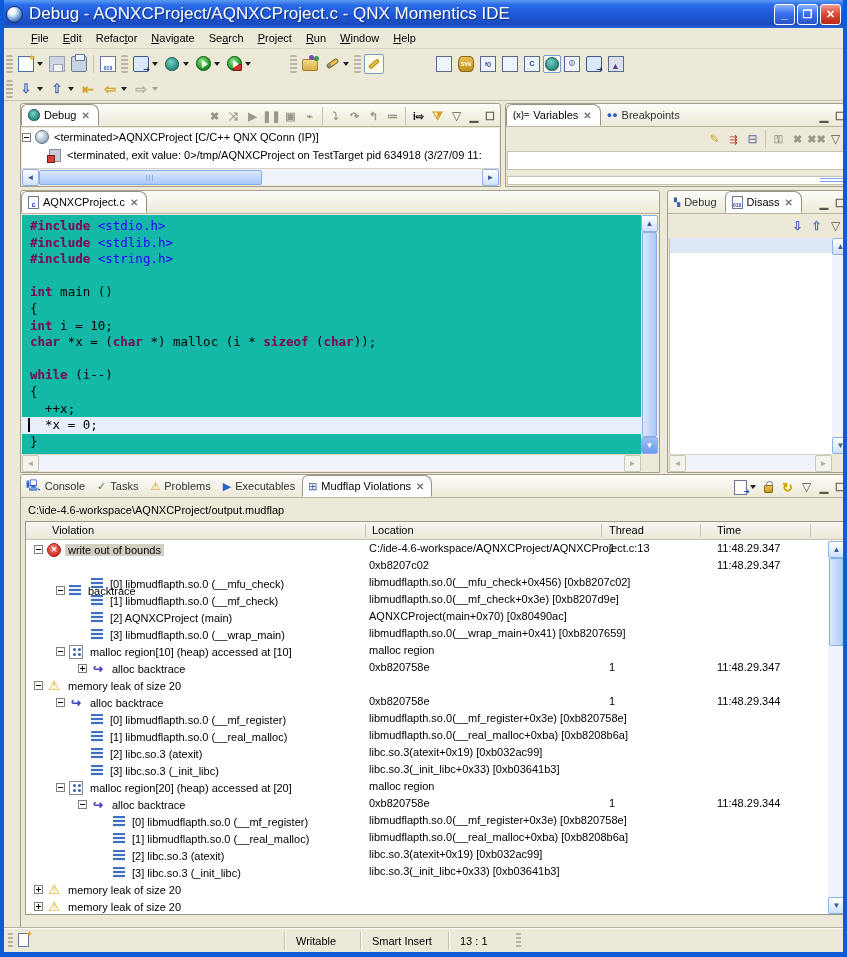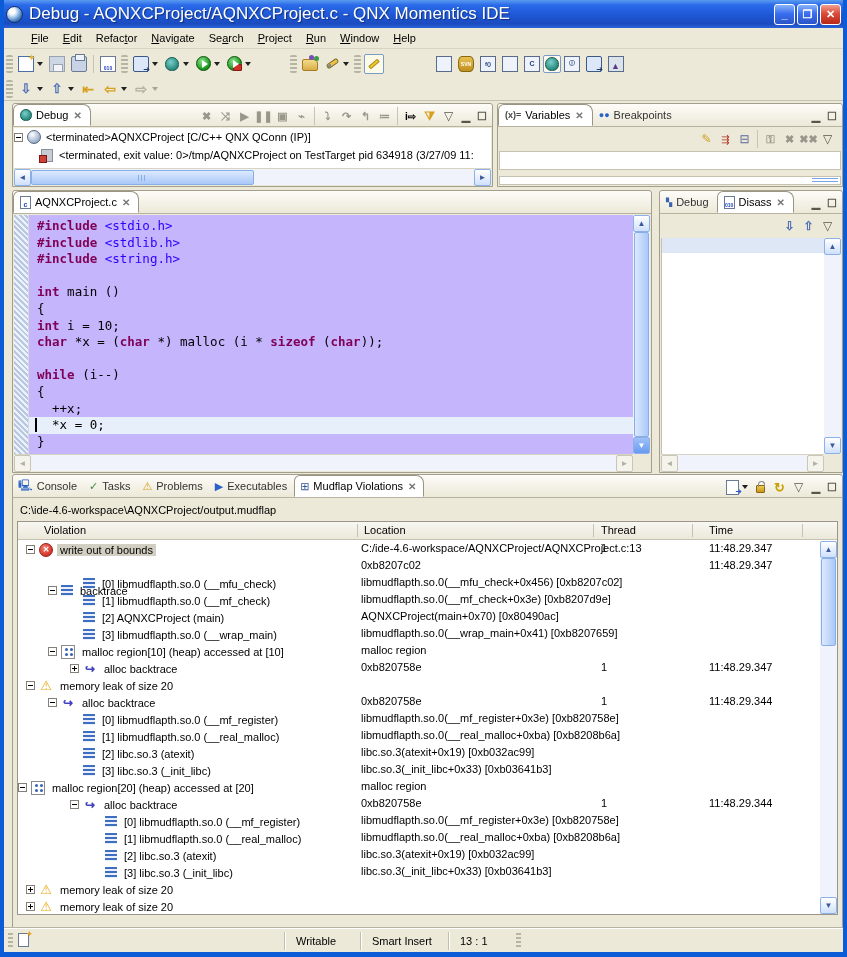--- a/index.html
+++ b/index.html
@@ -67,21 +67,21 @@
   .ic-win { background:#eef2fa; border:1px solid #5a6a8a; font-size:6px; color:#203a7a; display:flex; align-items:center; justify-content:center; font-weight:bold; }
   .ic-win .sub { font-size:7px; }
   .persp-wrap.sel { background:#fdfbf0; border:1px solid #7a9ac8; border-radius:2px; padding:1px; }
   .ic-mountain { background:#dce2ea; border:1px solid #5a6a8a; }
   .ic-mountain::after { content:"▲"; position:absolute; left:2px; bottom:0; color:#5a3a8a; font-size:9px; }
   .arrow-g { font-size:14px; color:#d8a020; font-weight:bold; }
   .arrow-gray { font-size:14px; color:#b4b0a2; font-weight:bold; }
   .arrow-b { font-size:13px; color:#5070b8; font-weight:bold; }
 
   
-  .workspace { position:absolute; left:4px; top:101px; width:779px; height:827px; background:#ece9d8; }
+  .workspace { position:absolute; left:12px; top:101px; width:779px; height:827px; background:#ece9d8; }
   .panel { position:absolute; background:#ece9d8; border:1px solid #a49e8c; border-radius:3px 3px 0 0; }
   .tabbar { position:relative; height:23px; background:linear-gradient(180deg,#fdfcf8,#ece9d8);
     border-bottom:1px solid #b8b2a0; border-radius:3px 3px 0 0; display:flex; align-items:flex-end; }
   .tab { height:22px; display:flex; align-items:center; padding:0 8px 0 6px; border-radius:6px 8px 0 0;
     color:#333; white-space:nowrap; position:relative; }
   .tab.sel { background:#fff; border:1px solid #9a9482; border-bottom:1px solid #fff; font-weight:normal; color:#000; }
   .tab .ticn { margin-right:4px; }
   .tab .tclose { margin-left:5px; color:#777; font-size:10px; font-weight:bold; }
   .view-toolbar { position:absolute; right:2px; top:2px; height:20px; display:flex; align-items:center; }
   .vt-i { width:19px; height:18px; display:flex; align-items:center; justify-content:center; font-size:12px; }
@@ -119,21 +119,21 @@
   #vars-panel { left:489px; top:2px; width:346px; height:84px; }
   #vars-panel .vtoolbar { position:absolute; left:1px; right:1px; top:24px; height:22px; background:#ece9d8; display:flex; align-items:center; justify-content:flex-end; padding-right:4px; }
   #vars-panel .white1 { position:absolute; left:1px; right:1px; top:47px; height:19px; background:#fff; border:1px solid #c6c2b2; }
   #vars-panel .white2 { position:absolute; left:1px; right:1px; bottom:1px; height:9px; background:#fff; border:1px solid #c6c2b2; }
   #vars-panel .grip { position:absolute; right:4px; bottom:3px; width:26px; height:5px;
     background:repeating-linear-gradient(180deg,#7aa4e8 0 1px,#fff 1px 3px); }
   .gicon { color:#9a968a; font-size:11px; font-weight:bold; }
 
   
   #editor-panel { left:4px; top:89px; width:640px; height:283px; }
-  #editor-panel .edit-area { position:absolute; left:1px; right:18px; top:24px; bottom:18px; background:#c4b5fd; overflow:hidden; display:flex; }
+  #editor-panel .edit-area { position:absolute; left:1px; right:18px; top:24px; bottom:18px; background:#14b8a6; overflow:hidden; display:flex;flex-direction:column; }
   .marker-bar { width:15px; background:repeating-linear-gradient(45deg,#b9c8e2 0 2px,#edf2fa 2px 4px); border-right:1px solid #d8d8d8; flex:0 0 auto; }
   .code-col { flex:1; padding:3px 0 0 0; position:relative; }
   .code-line { height:16.6px; line-height:16.6px; font-family:"DejaVu Sans Mono","Liberation Mono",monospace; font-size:12.5px; white-space:pre; padding-left:8px; position:relative; }
   .code-line.cur { background:#e7effb; }
   .code-line.cur::before { content:""; position:absolute; left:6px; top:1px; width:2px; height:14px; background:#000; }
   .seg-k { color:#7f0055; font-weight:bold; }
   .seg-s { color:#2a00ff; }
   .seg-p { color:#000; }
 
   
@@ -669,21 +669,21 @@
                 <span class="ticon ti-frame">
                   <span class="ti-frame"></span>
                 </span>
                 <span class="vlabel">[3] libc.so.3 (_init_libc)</span>
               </div>
               <div class="cl">libc.so.3(_init_libc+0x33) [0xb03641b3]</div>
               <div class="ct"></div>
               <div class="cti"></div>
             </div>
             <div class="vrow">
-              <div class="cv" style="">
+              <div class="cv" style="padding-left: 30px;">
                 <span class="exp"></span>
                 <span class="ticon ti-malloc">
                   <span></span>
                 </span>
                 <span class="vlabel">malloc region[20] (heap) accessed at [20]</span>
               </div>
               <div class="cl">malloc region</div>
               <div class="ct"></div>
               <div class="cti"></div>
             </div>

